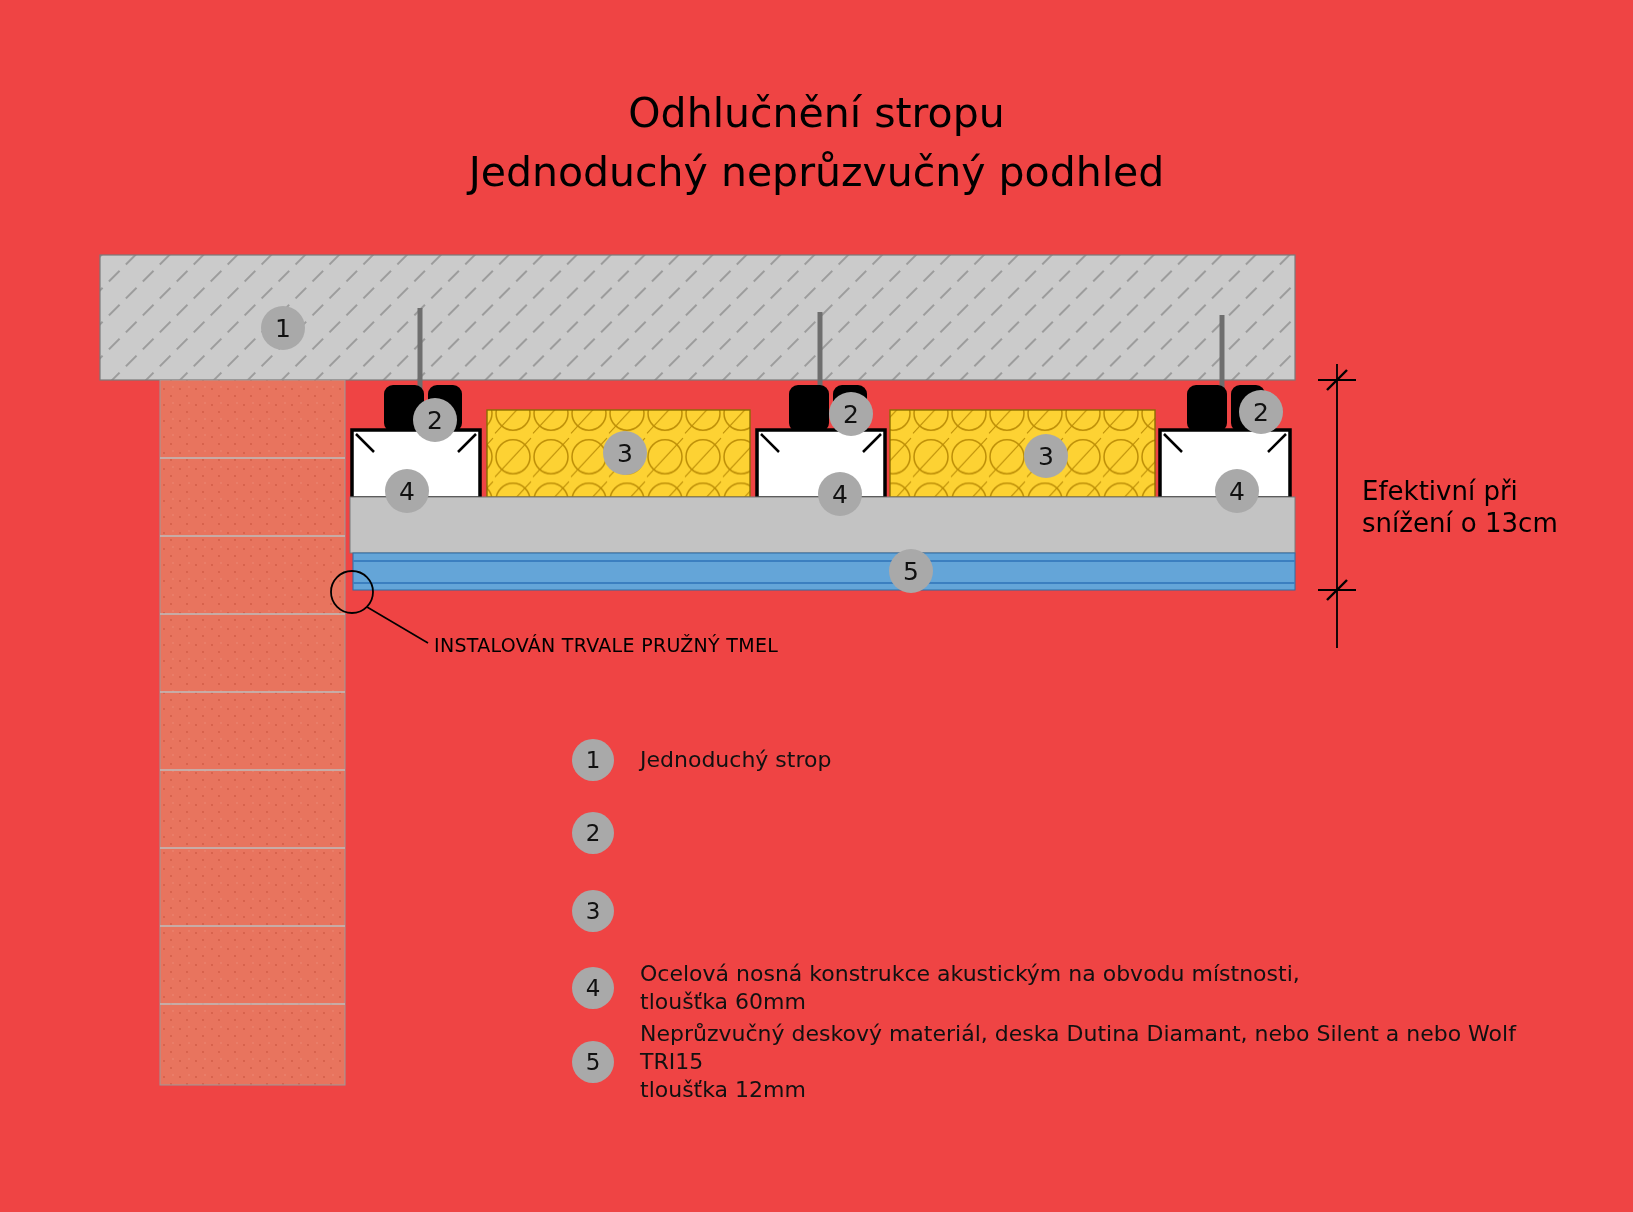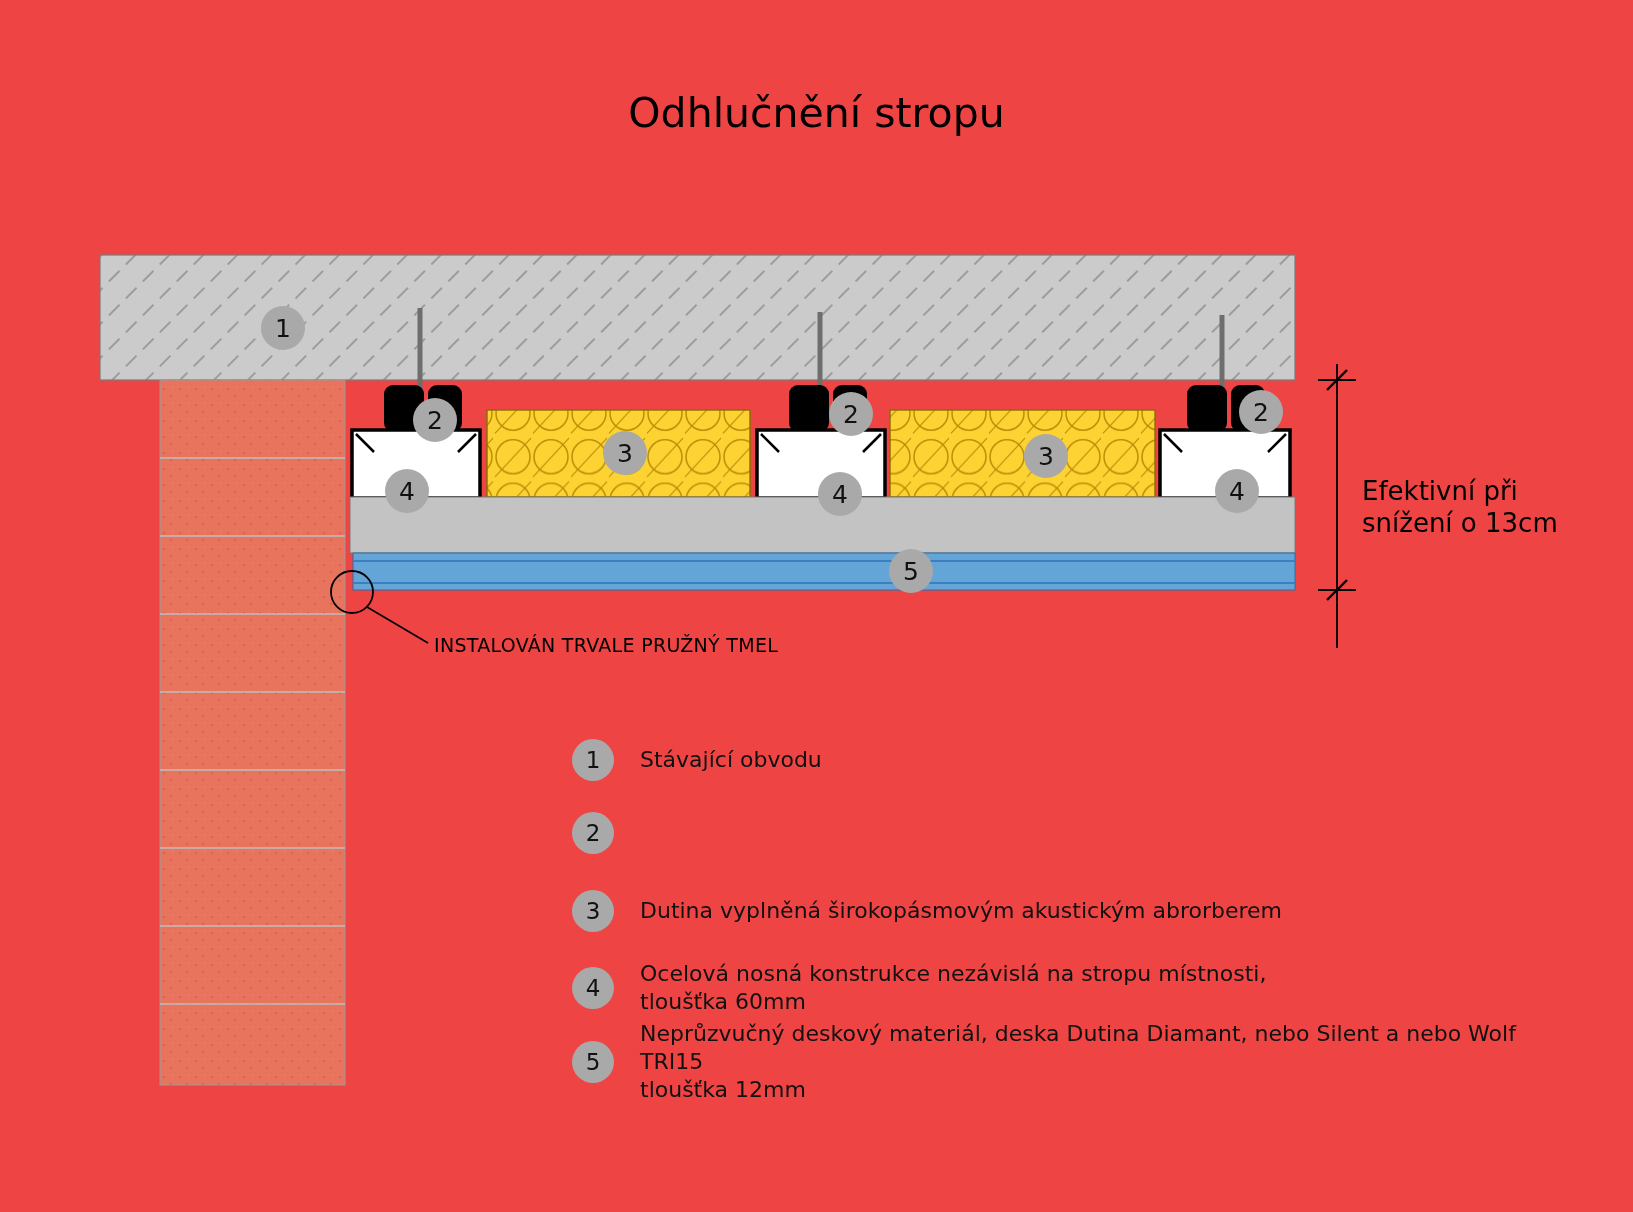--- a/index.html
+++ b/index.html
@@ -19,20 +19,21 @@
   .annot{font-size:19px;fill:#000;letter-spacing:.3px;}
   .dim-text{font-size:26px;fill:#000;}
 </style>
 </head>
 <body>
 
 <div class="canvas">
 
   <header class="title">
     <div>Odhlučnění stropu</div>
+    <div>Jednoduchý neprůzvučný podhled</div>
   </header>
 
   <svg class="diagram-svg" viewBox="0 0 1633 1212">
     <defs>
       <pattern id="hatchConcrete" patternUnits="userSpaceOnUse" width="24" height="24" patternTransform="rotate(-45 0 0)">
         <rect width="24" height="24" fill="#cbcbcb"></rect>
         <line x1="-2" y1="12" x2="26" y2="12" stroke="#8d8d8d" stroke-width="1.6" stroke-dasharray="15 9"></line>
       </pattern>
       <pattern id="brickTex" patternUnits="userSpaceOnUse" width="16" height="16">
         <rect width="16" height="16" fill="#e8745e"></rect>
@@ -143,38 +144,37 @@
       <circle r="22" fill="#a9a9a9"></circle>
       <text class="badge-num" y="9" text-anchor="middle">5</text>
     </g>
   </svg>
 
   <div>
     <div class="legend-row" style="top:760px">
       <div class="legend-badge">
         <span>1</span>
       </div>
-      <div class="legend-text">Stávající obvodu</div>
+      <div class="legend-text">Jednoduchý strop</div>
     </div>
     <div class="legend-row" style="top:833px">
       <div class="legend-badge">
         <span>2</span>
       </div>
     </div>
     <div class="legend-row" style="top:911px">
       <div class="legend-badge">
         <span>3</span>
       </div>
-      <div class="legend-text">Dutina vyplněná širokopásmovým akustickým abrorberem</div>
     </div>
     <div class="legend-row" style="top:988px">
       <div class="legend-badge">
         <span>4</span>
       </div>
-      <div class="legend-text">Ocelová nosná konstrukce nezávislá na stropu místnosti,
+      <div class="legend-text">Ocelová nosná konstrukce akustickým na obvodu místnosti,
 tloušťka 60mm</div>
     </div>
     <div class="legend-row" style="top:1062px">
       <div class="legend-badge">
         <span>5</span>
       </div>
       <div class="legend-text">Neprůzvučný deskový materiál, deska Dutina Diamant, nebo Silent a nebo Wolf TRI15
 tloušťka 12mm</div>
     </div>
   </div>

